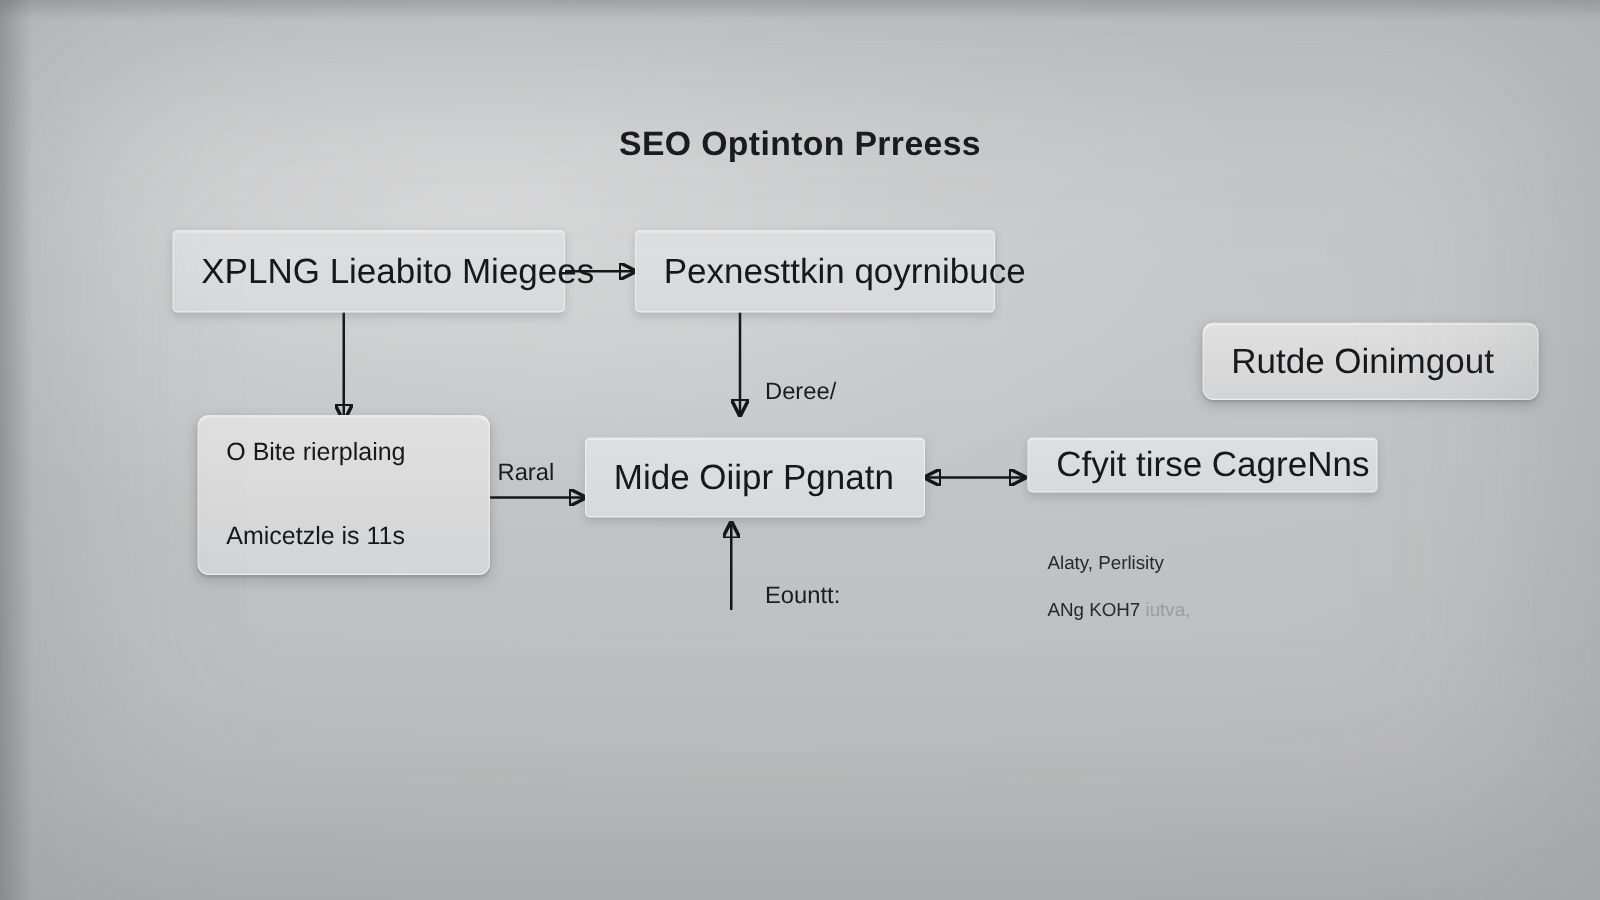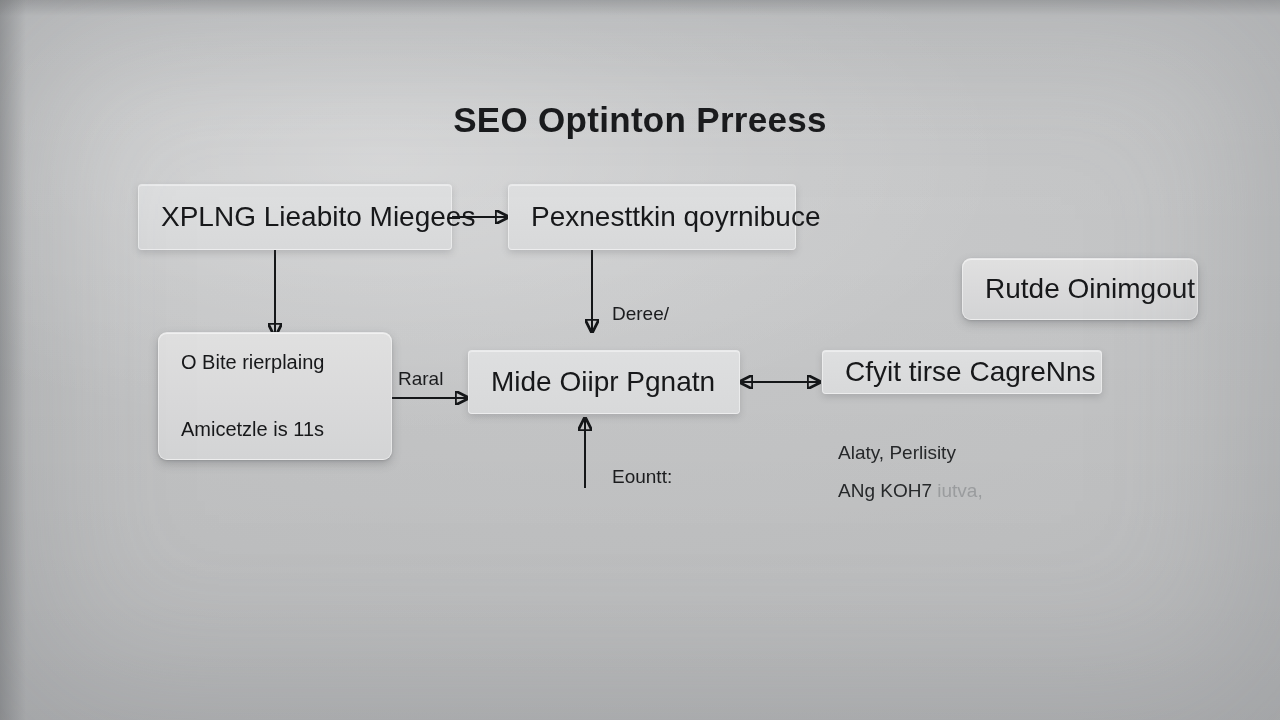--- a/index.html
+++ b/index.html
@@ -49,21 +49,21 @@
     background: linear-gradient(180deg, rgba(90,92,95,0.30) 0%, rgba(90,92,95,0.0) 100%);
     pointer-events: none;
   }
 
   .title {
     position: absolute;
     left: 0;
     top: 100px;
     width: 1280px;
     text-align: center;
-    font-size: 35px;
+    font-size: 27px;
     font-weight: bold;
     color: #17181a;
     letter-spacing: 0.3px;
   }
 
   .node {
     position: absolute;
     box-sizing: border-box;
     background: linear-gradient(180deg, #e0e0e0 0%, #d9d9da 55%, #d3d4d5 100%);
     border: 1px solid rgba(255,255,255,0.45);
@@ -92,21 +92,21 @@
 
   .edge-label {
     position: absolute;
     font-size: 19px;
     color: #1b1c1e;
     white-space: nowrap;
   }
 
   .note {
     position: absolute;
-    font-size: 19px;
+    font-size: 15px;
     color: #26282a;
     white-space: nowrap;
   }
   .note .fade {
     color: #9a9c9e;
   }
 
   svg.links {
     position: absolute;
     left: 0;
@@ -154,21 +154,21 @@
   </svg>
 
   <div class="node flat" style="left:138px; top:184px; width:314px; height:66px;">
     <span class="line">XPLNG Lieabito  Miegees</span>
   </div>
 
   <div class="node flat" style="left:508px; top:184px; width:288px; height:66px;">
     <span class="line">Pexnesttkin qoyrnibuce</span>
   </div>
 
-  <div class="node" style="left:962px; top:258px; width:236px; height:62px;">
+  <div class="node" style="left:962px; top:258px; width:269px; height:62px;">
     <span class="line">Rutde Oinimgout</span>
   </div>
 
   <div class="node two-line" style="left:158px; top:332px; width:234px; height:128px;">
     <span class="line">O Bite rierplaing</span>
     <span class="line">Amicetzle is 11s</span>
   </div>
 
   <div class="node flat" style="left:468px; top:350px; width:272px; height:64px;">
     <span class="line">Mide Oiipr Pgnatn</span>

